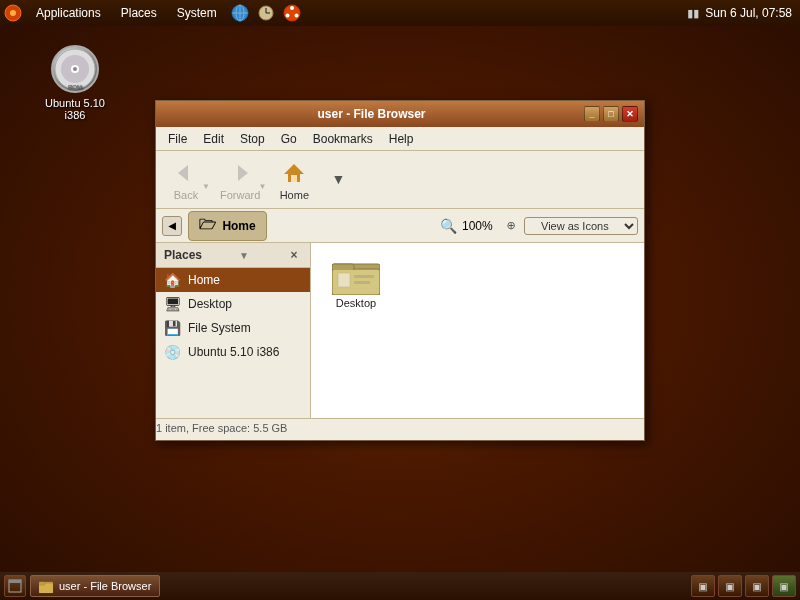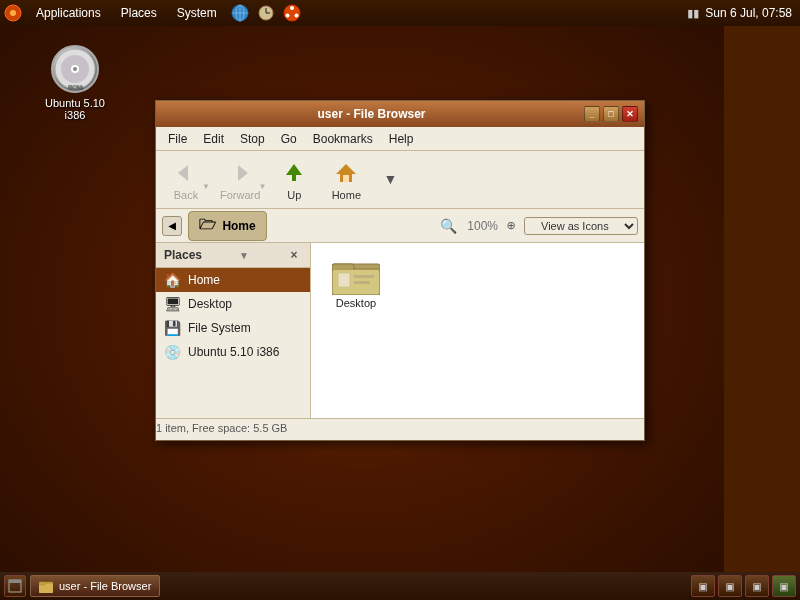--- a/index.html
+++ b/index.html
@@ -8,21 +8,21 @@
       height: 600px;
       overflow: hidden;
       font-family: sans-serif;
       font-size: 12px;
       background: #4a1f00;
       position: relative;
     }
 
     
     .desktop {
-      width: 724px;
+      width: 800px;
       height: 600px;
       background: radial-gradient(ellipse at center, #7a3a10 0%, #4a1800 40%, #2a0d00 100%);
       position: relative;
     }
 
     
     .top-bar {
       width: 800px;
       height: 26px;
       background: linear-gradient(to bottom, #3a1a00, #2a1000);
@@ -243,23 +243,23 @@
       height: 18px;
       display: flex;
       align-items: center;
       justify-content: center;
       cursor: pointer;
       font-size: 14px;
       color: #555;
     }
     .zoom-label {
       font-size: 12px;
-      color: #737373;
+      color: #000000;
       min-width: 36px;
-      text-align: right;
+      text-align: left;
     }
     .view-select {
       background: #f0ece0;
       border: 1px solid #a09070;
       border-radius: 3px;
       font-size: 11px;
       padding: 1px 12px;
       cursor: pointer;
       color: #333;
     }
@@ -518,29 +518,20 @@
       <div class="toolbar-btn disabled">
         <div class="toolbar-icon">
           <svg width="24" height="24" viewBox="0 0 24 24">
             <polygon points="10,4 20,12 10,20" fill="#888"></polygon>
           </svg>
         </div>
         <span>Forward</span>
         <span class="toolbar-arrow">▼</span>
       </div>
 
-      <div class="toolbar-btn">
-        <div class="toolbar-icon">
-          <svg width="24" height="24" viewBox="0 0 24 24">
-            <polygon points="12,3 20,14 4,14" fill="#448800"></polygon>
-            <rect x="10" y="14" width="4" height="6" fill="#448800"></rect>
-          </svg>
-        </div>
-        <span>Up</span>
-      </div>
 
 
 
       <div class="toolbar-btn">
         <div class="toolbar-icon">
           <svg width="24" height="24" viewBox="0 0 24 24">
             <polygon points="12,3 22,13 18,13 18,21 6,21 6,13 2,13" fill="#cc8822"></polygon>
             <rect x="9" y="14" width="6" height="7" fill="#ffddaa"></rect>
           </svg>
         </div>

